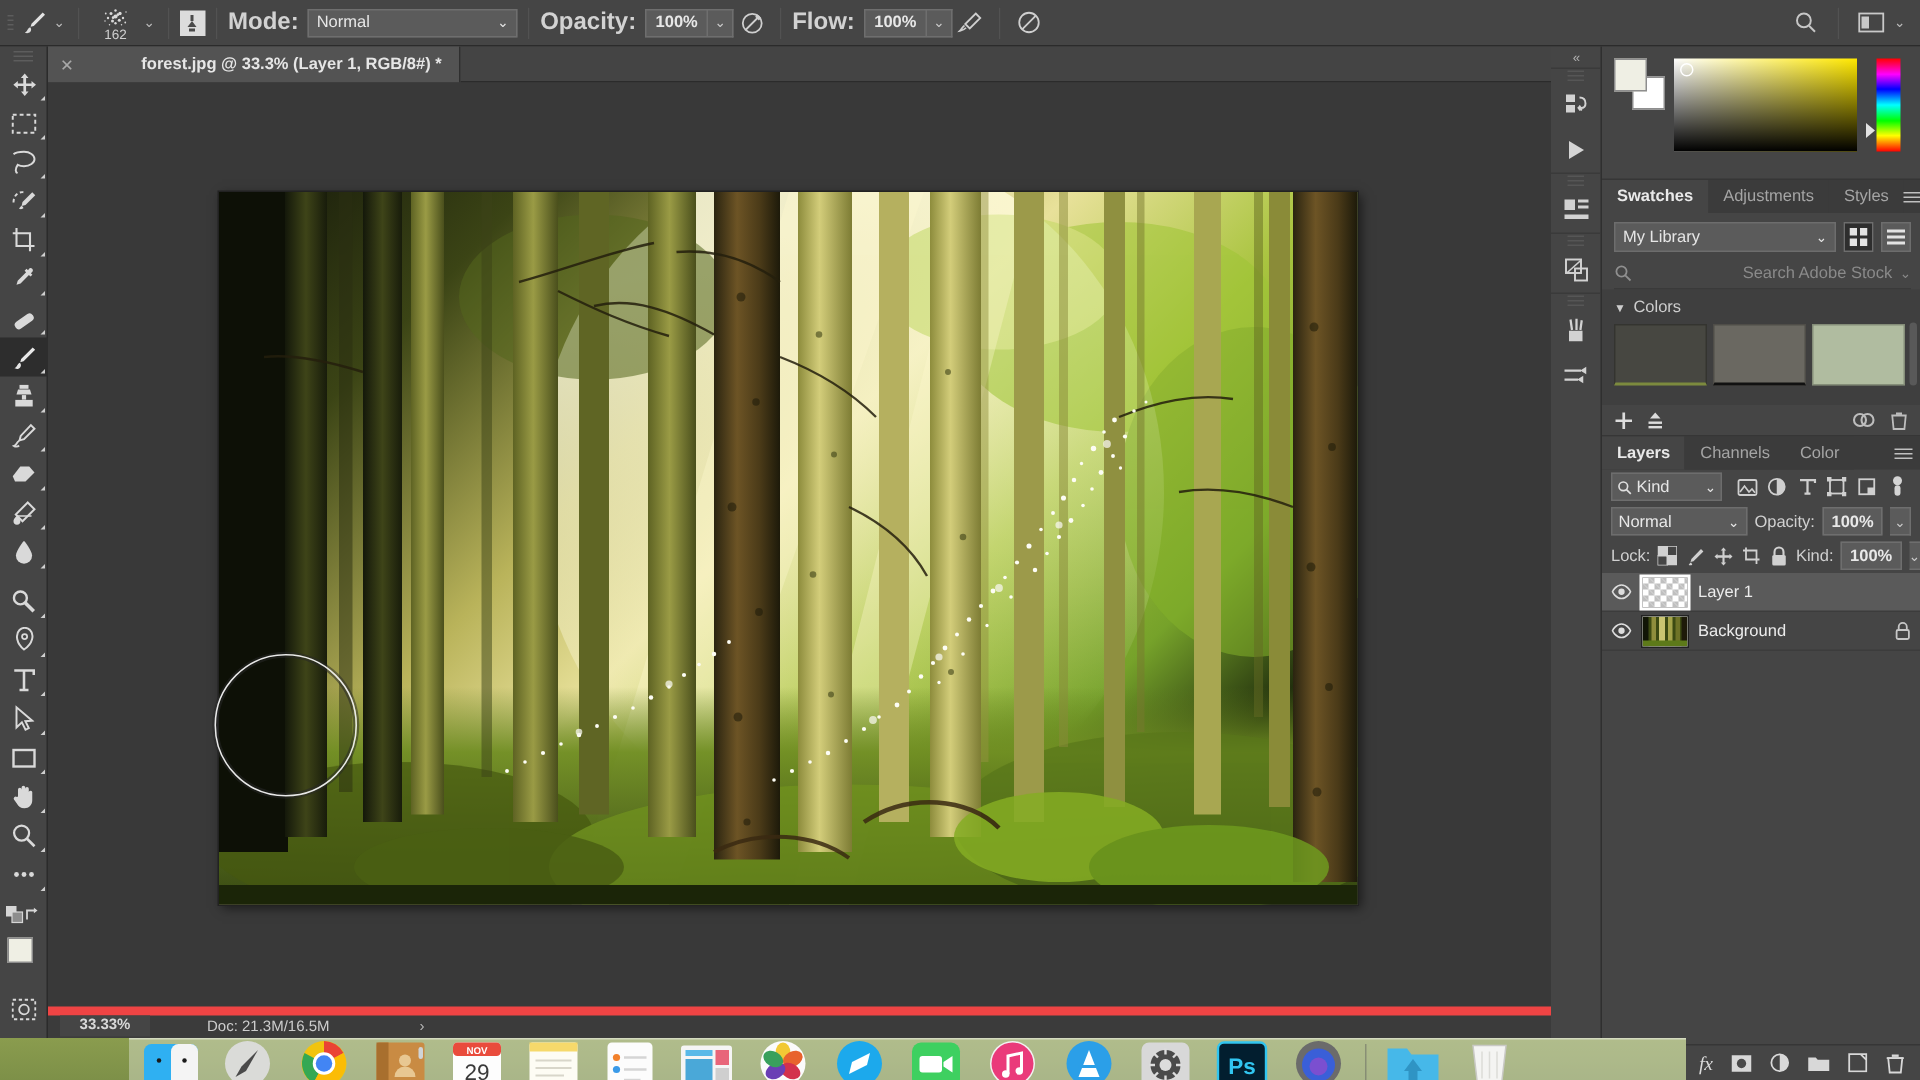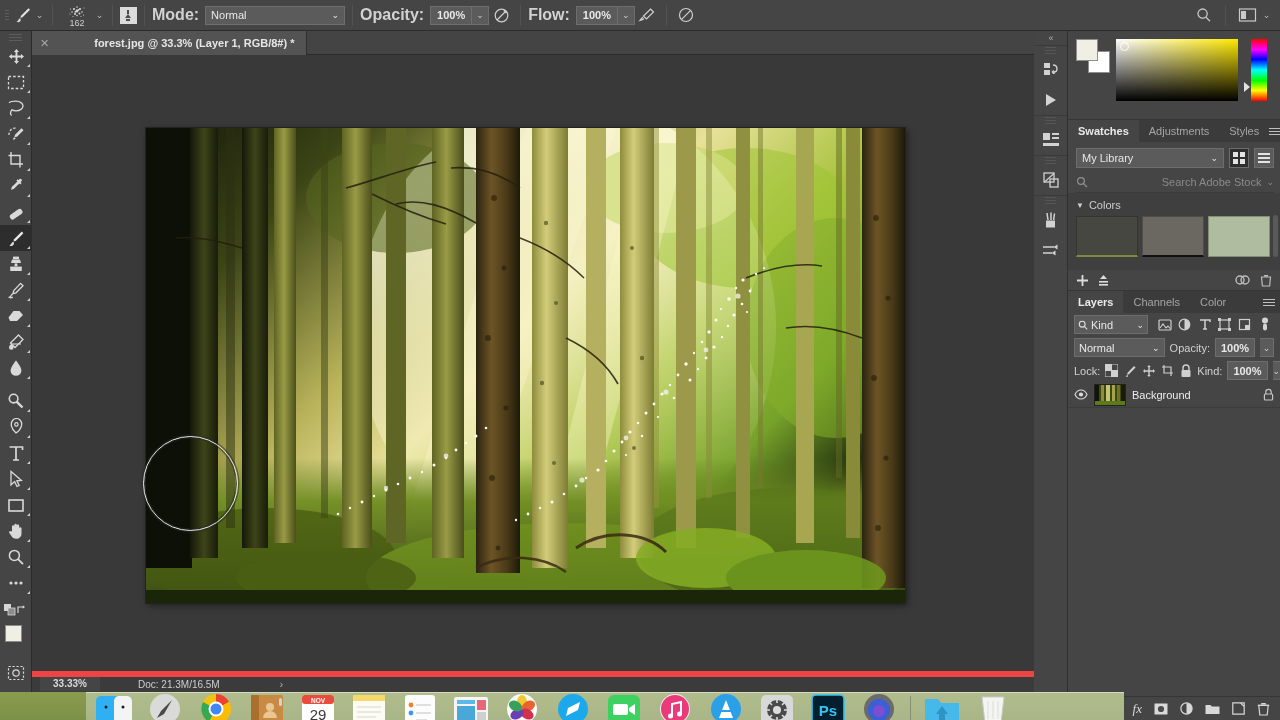--- a/index.html
+++ b/index.html
@@ -969,20 +969,30 @@
             <rect x="1.5" y="6" width="9" height="7" rx="1" fill="#d0d0d0"></rect>
           </svg>
       </span>
       <span class="lock-lbl" style="margin-left:auto;">Kind:</span>
       <div class="field num">
           <span>100%</span>
         </div>
       <div class="stepbtn">⌄</div>
     </div>
 
+    <div class="layer sel">
+      <span class="eye">
+        <svg width="14" height="11" viewBox="0 0 14 11">
+            <path d="M7 1 C11 1 13 5.5 13 5.5 S11 10 7 10 1 5.5 1 5.5 3 1 7 1z" fill="none" stroke="#dcdcdc" stroke-width="1.1"></path>
+            <circle cx="7" cy="5.5" r="2.1" fill="#dcdcdc"></circle>
+          </svg>
+      </span>
+      <span class="lthumb selb" style="background-image:linear-gradient(45deg,#bfbfbf 25%,transparent 25%,transparent 75%,#bfbfbf 75%),linear-gradient(45deg,#bfbfbf 25%,#fff 25%,#fff 75%,#bfbfbf 75%); background-size:8px 8px; background-position:0 0,4px 4px;"></span>
+      <span class="lname">Layer 1</span>
+    </div>
 
     <div class="layer">
       <span class="eye">
         <svg width="14" height="11" viewBox="0 0 14 11">
             <path d="M7 1 C11 1 13 5.5 13 5.5 S11 10 7 10 1 5.5 1 5.5 3 1 7 1z" fill="none" stroke="#dcdcdc" stroke-width="1.1"></path>
             <circle cx="7" cy="5.5" r="2.1" fill="#dcdcdc"></circle>
           </svg>
       </span>
       <span class="lthumb">
         <svg width="30" height="20" viewBox="0 0 30 20" preserveAspectRatio="none">

